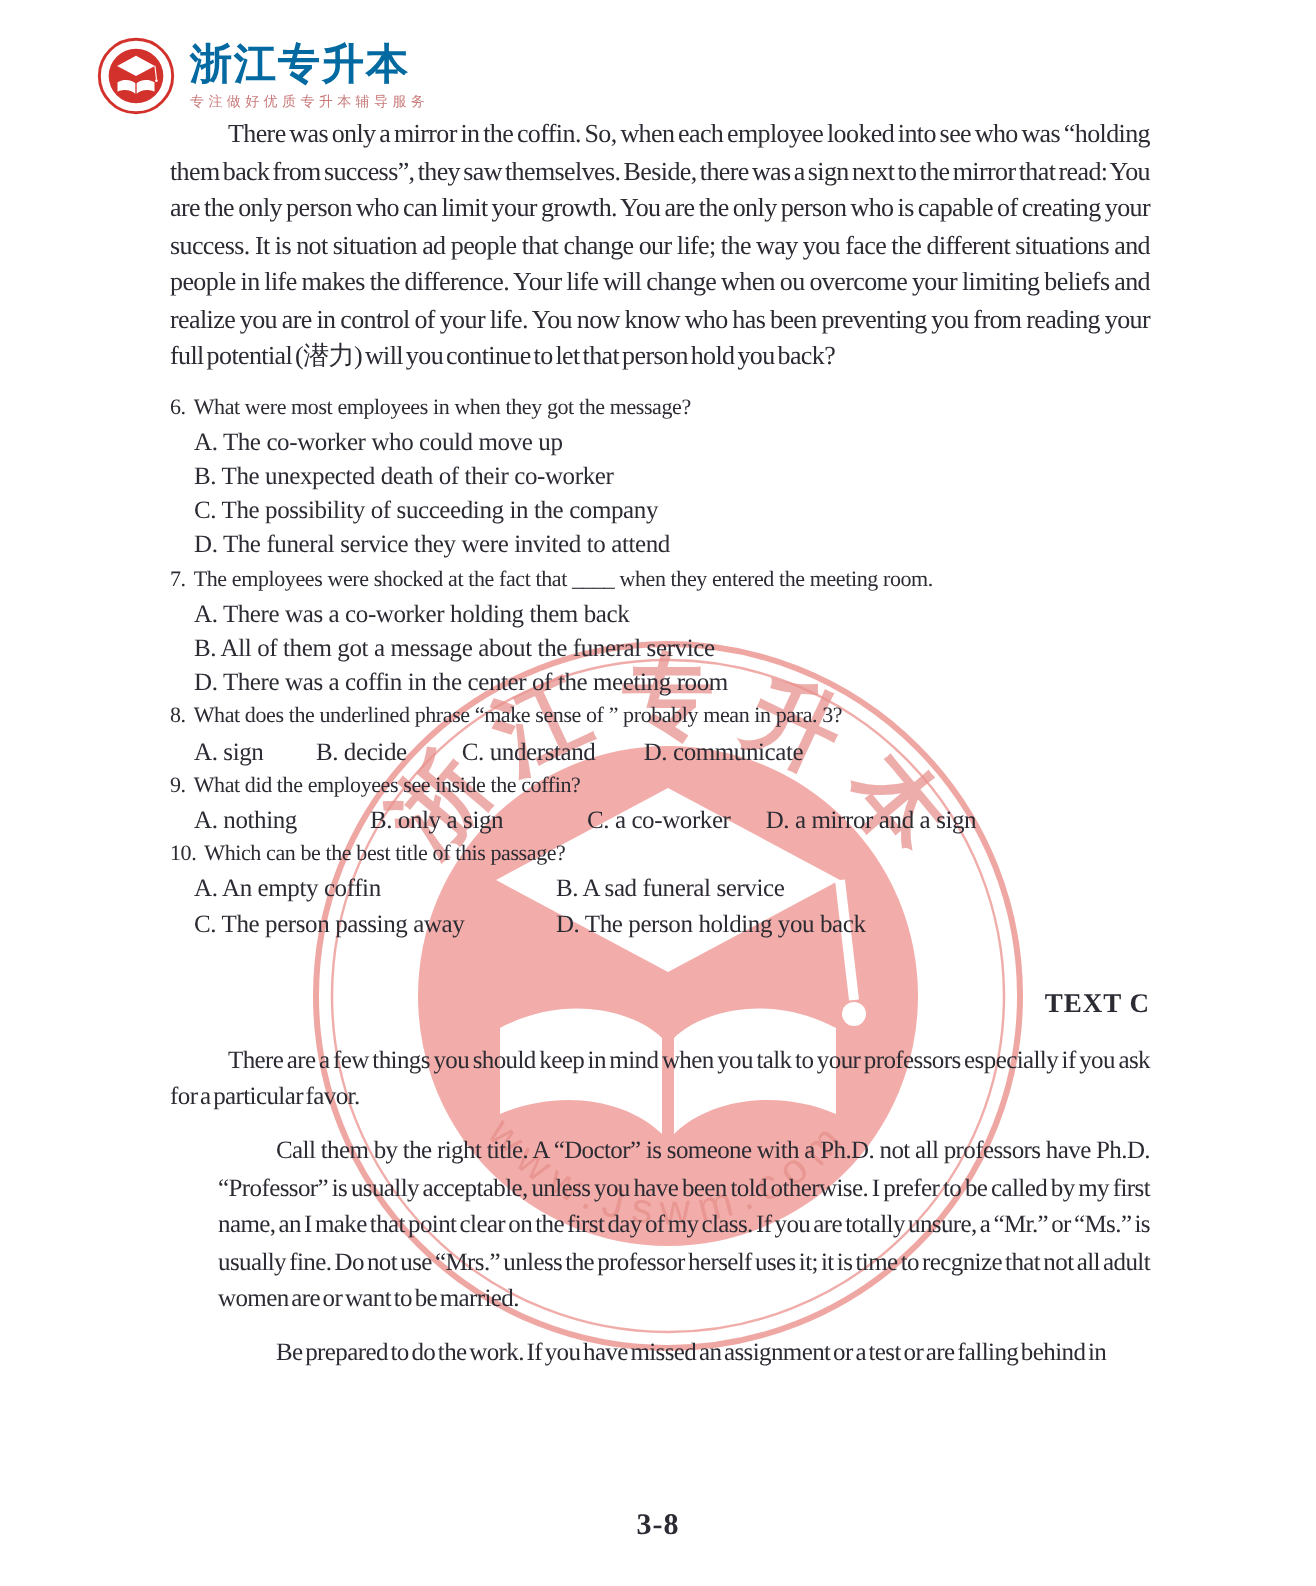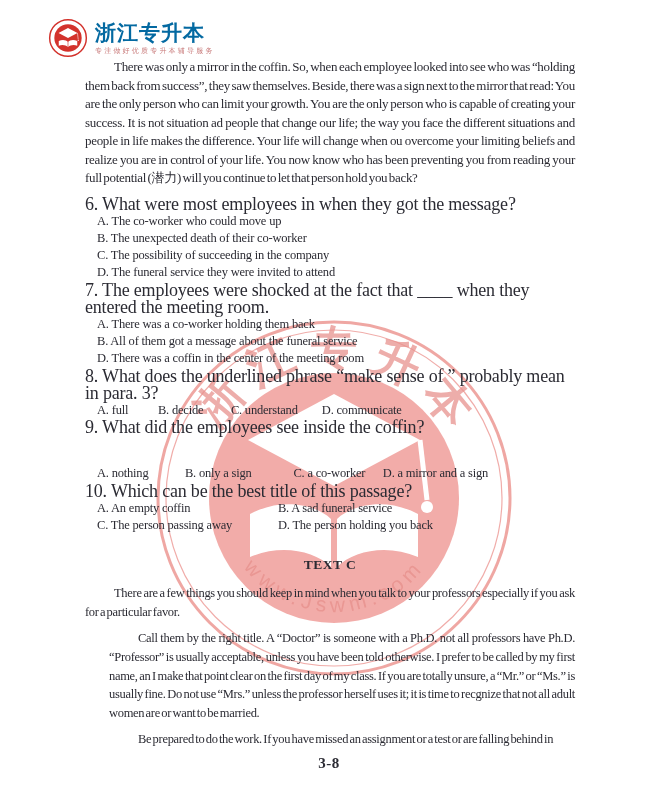--- a/index.html
+++ b/index.html
@@ -28,31 +28,31 @@
   .wm-arc-char { font-family:"Liberation Sans","DejaVu Sans",sans-serif; font-weight:bold; }
   .wm-url { font-family:"Liberation Sans","DejaVu Sans",sans-serif; letter-spacing:5px; font-size:21px; }
 
   
   .content { position:absolute; left:85px; top:58px; width:490px; z-index:1; }
   .para {
     font-size:13px; line-height:18.5px; text-align:justify;
     text-indent:29px; letter-spacing:-0.3px; word-spacing:-1.5px; margin:0;
   }
   .questions { margin-top:8px; }
-  .q-line { font-size:18px; line-height:17.2px; letter-spacing:-0.2px; }
+  .q-line { font-size:11px; line-height:17.2px; letter-spacing:-0.2px; }
   .q-num { margin-right:4px; }
   .opt-list .opt { font-size:12.5px; line-height:17.2px; padding-left:12px; letter-spacing:-0.2px; }
   .opt-row { font-size:12.5px; line-height:17.2px; padding-left:12px; letter-spacing:-0.2px; }
   .opt-row .opt-inline { display:inline-block; }
   .q8 .o1 { width:58px; } .q8 .o2 { width:70px; } .q8 .o3 { width:88px; }
-  .q9 .o1 { width:85px;margin-top:29px; } .q9 .o2 { width:91px; } .q9 .o3 { width:101px;text-align:center; }
+  .q9 .o1 { width:85px; } .q9 .o2 { width:91px; } .q9 .o3 { width:101px;text-align:center; }
   .grid-row .opt-col { display:inline-block; width:178px; }
 
   .text-c-heading {
-    margin-top:24px; text-align:center; font-weight:bold; font-size:13.5px;
+    margin-top:24px; text-align:right; font-weight:bold; font-size:13.5px;
     letter-spacing:0.5px; line-height:14px;
   }
   .tc-para {
     font-size:12.5px; line-height:18.6px; text-align:justify;
     text-indent:29px; letter-spacing:-0.3px; word-spacing:-1.5px; margin:12px 0 0 0;
   }
   .tc-para + .tc-para { margin-top:8px;margin-left:24px; }
 
   
   .footer {
@@ -136,21 +136,21 @@
           <div class="opt">B. All of them got a message about the funeral service</div>
           <div class="opt">D. There was a coffin in the center of the meeting room</div>
         </div>
       </div>
 
       <div>
         <div class="q-line">
           <span class="q-num">8.</span><span>What does the underlined phrase “make sense of ” probably mean in para. 3?</span>
         </div>
         <div class="opt-row q8">
-          <span class="opt-inline o1">A. full</span>
+          <span class="opt-inline o1">A. sign</span>
           <span class="opt-inline o2">B. decide</span>
           <span class="opt-inline o3">C. understand</span>
           <span class="opt-inline">D. communicate</span>
         </div>
       </div>
 
       <div>
         <div class="q-line">
           <span class="q-num">9.</span><span>What did the employees see inside the coffin?</span>
         </div>

